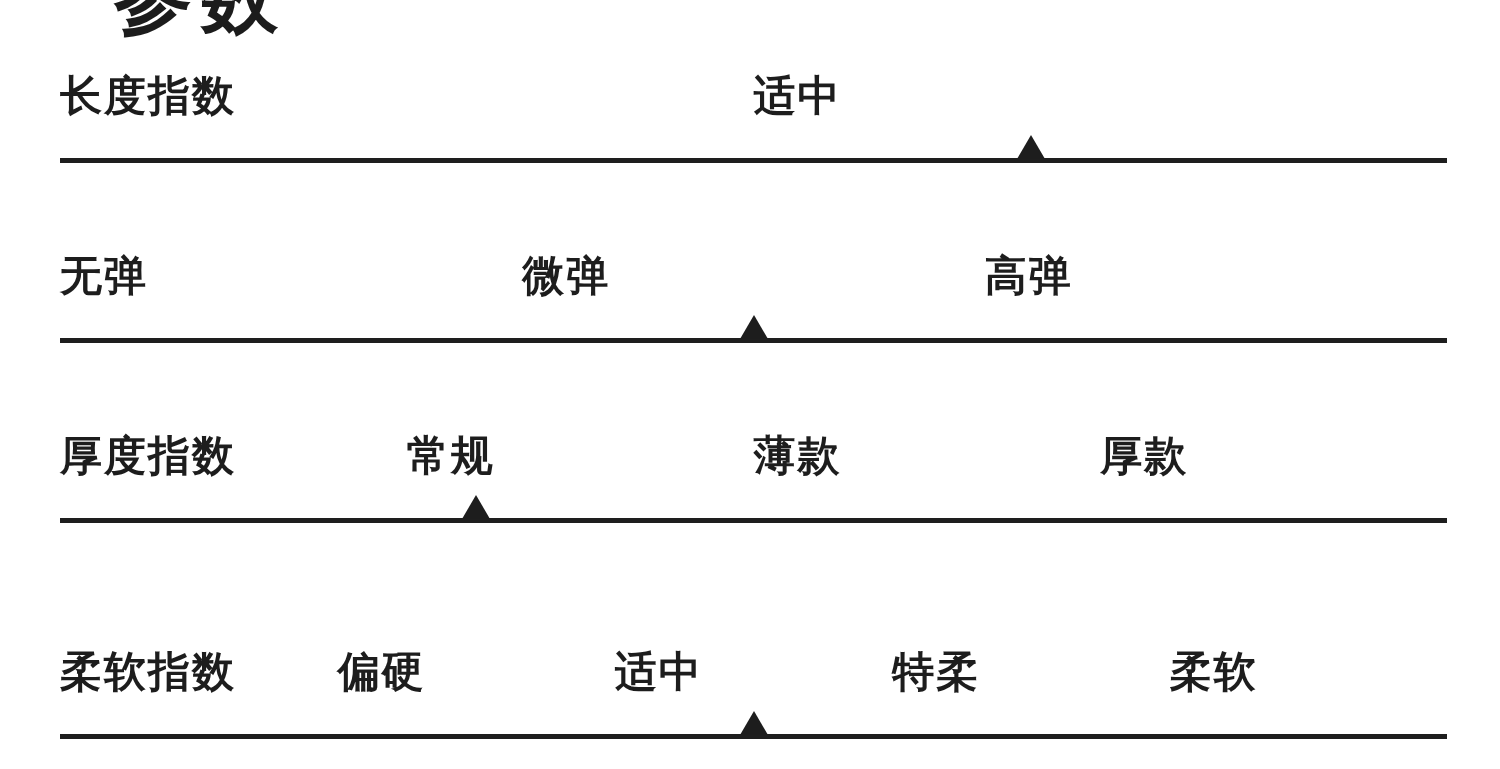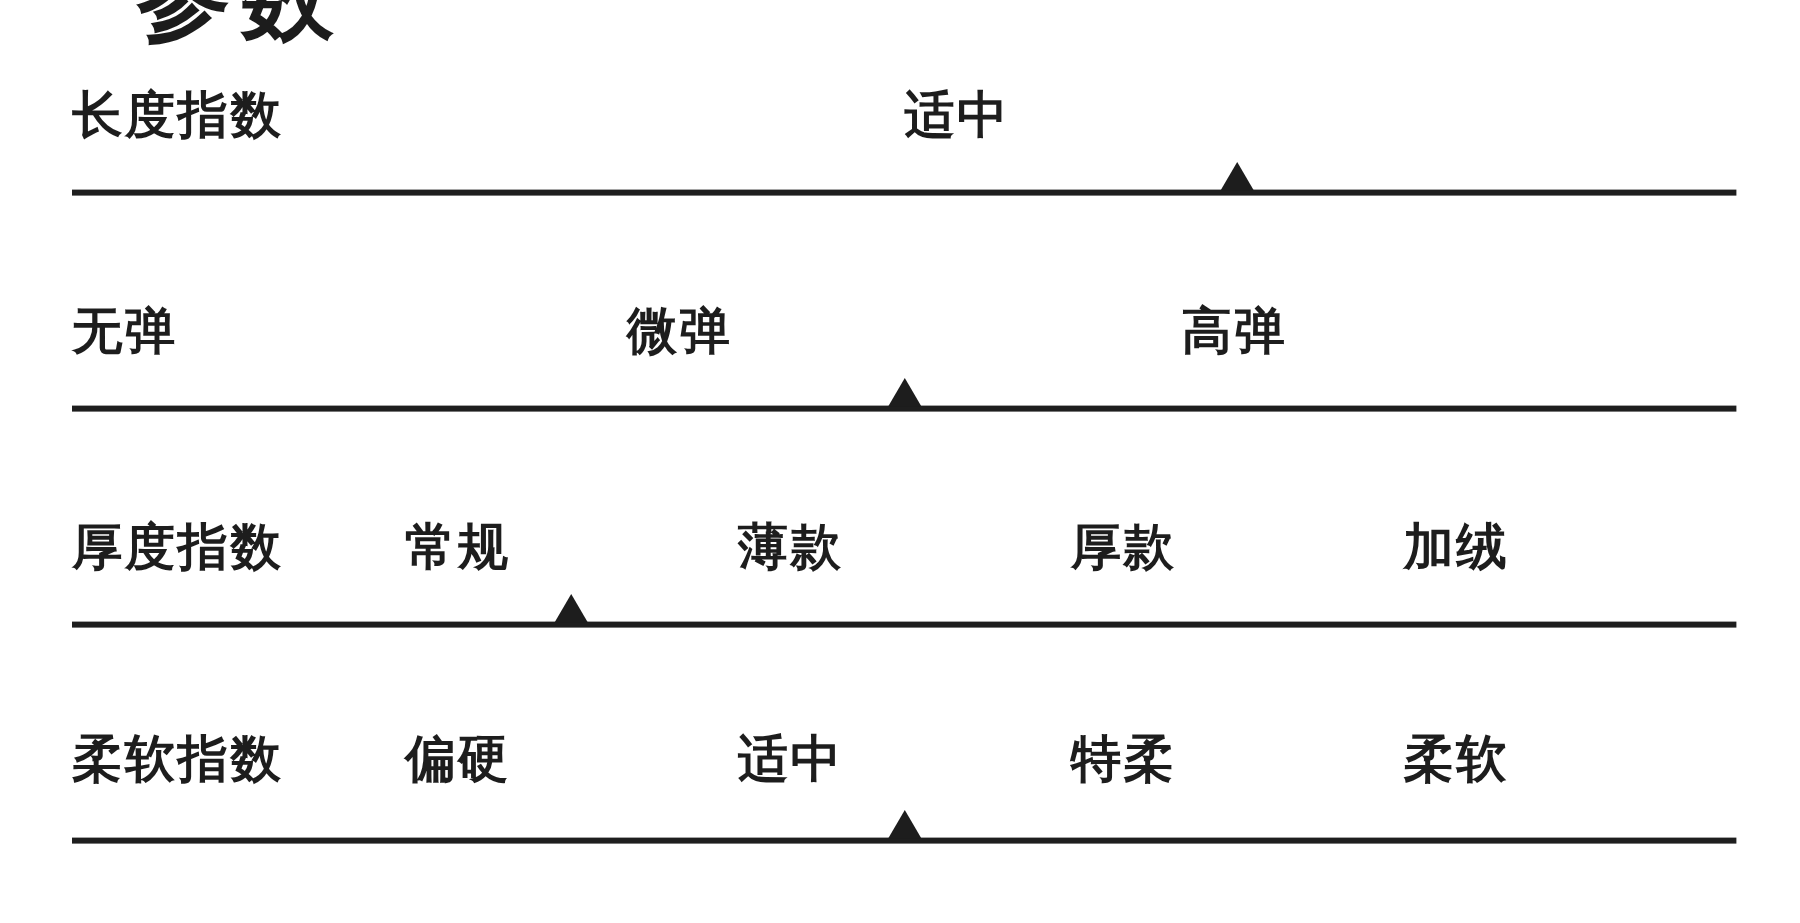--- a/index.html
+++ b/index.html
@@ -34,21 +34,21 @@
     height: 769px;
   }
   .param-row {
     position: absolute;
     left: 0;
     width: 100%;
   }
   .param-row.r0 { top: 74px; }
   .param-row.r1 { top: 254px; }
   .param-row.r2 { top: 434px; }
-  .param-row.r3 { top: 614px; font-family: Liberation Mono, monospace; }
+  .param-row.r3 { top: 650px; }
   .cells {
     display: flex;
     width: 100%;
   }
   .cell {
     flex: 1 1 20%;
     text-align: left;
     font-size: 42px;
     font-weight: 700;
     letter-spacing: 2px;
@@ -102,21 +102,20 @@
         <div class="marker" style="left: 50%;"></div>
       </div>
     </div>
 
     <div class="param-row r2">
       <div class="cells">
         <div class="cell">厚度指数</div>
         <div class="cell">常规</div>
         <div class="cell">薄款</div>
         <div class="cell">厚款</div>
-        <div class="cell">加绒</div>
       </div>
       <div class="scale-line">
         <div class="marker" style="left: 30%;"></div>
       </div>
     </div>
 
     <div class="param-row r3">
       <div class="cells">
         <div class="cell">柔软指数</div>
         <div class="cell">偏硬</div>

